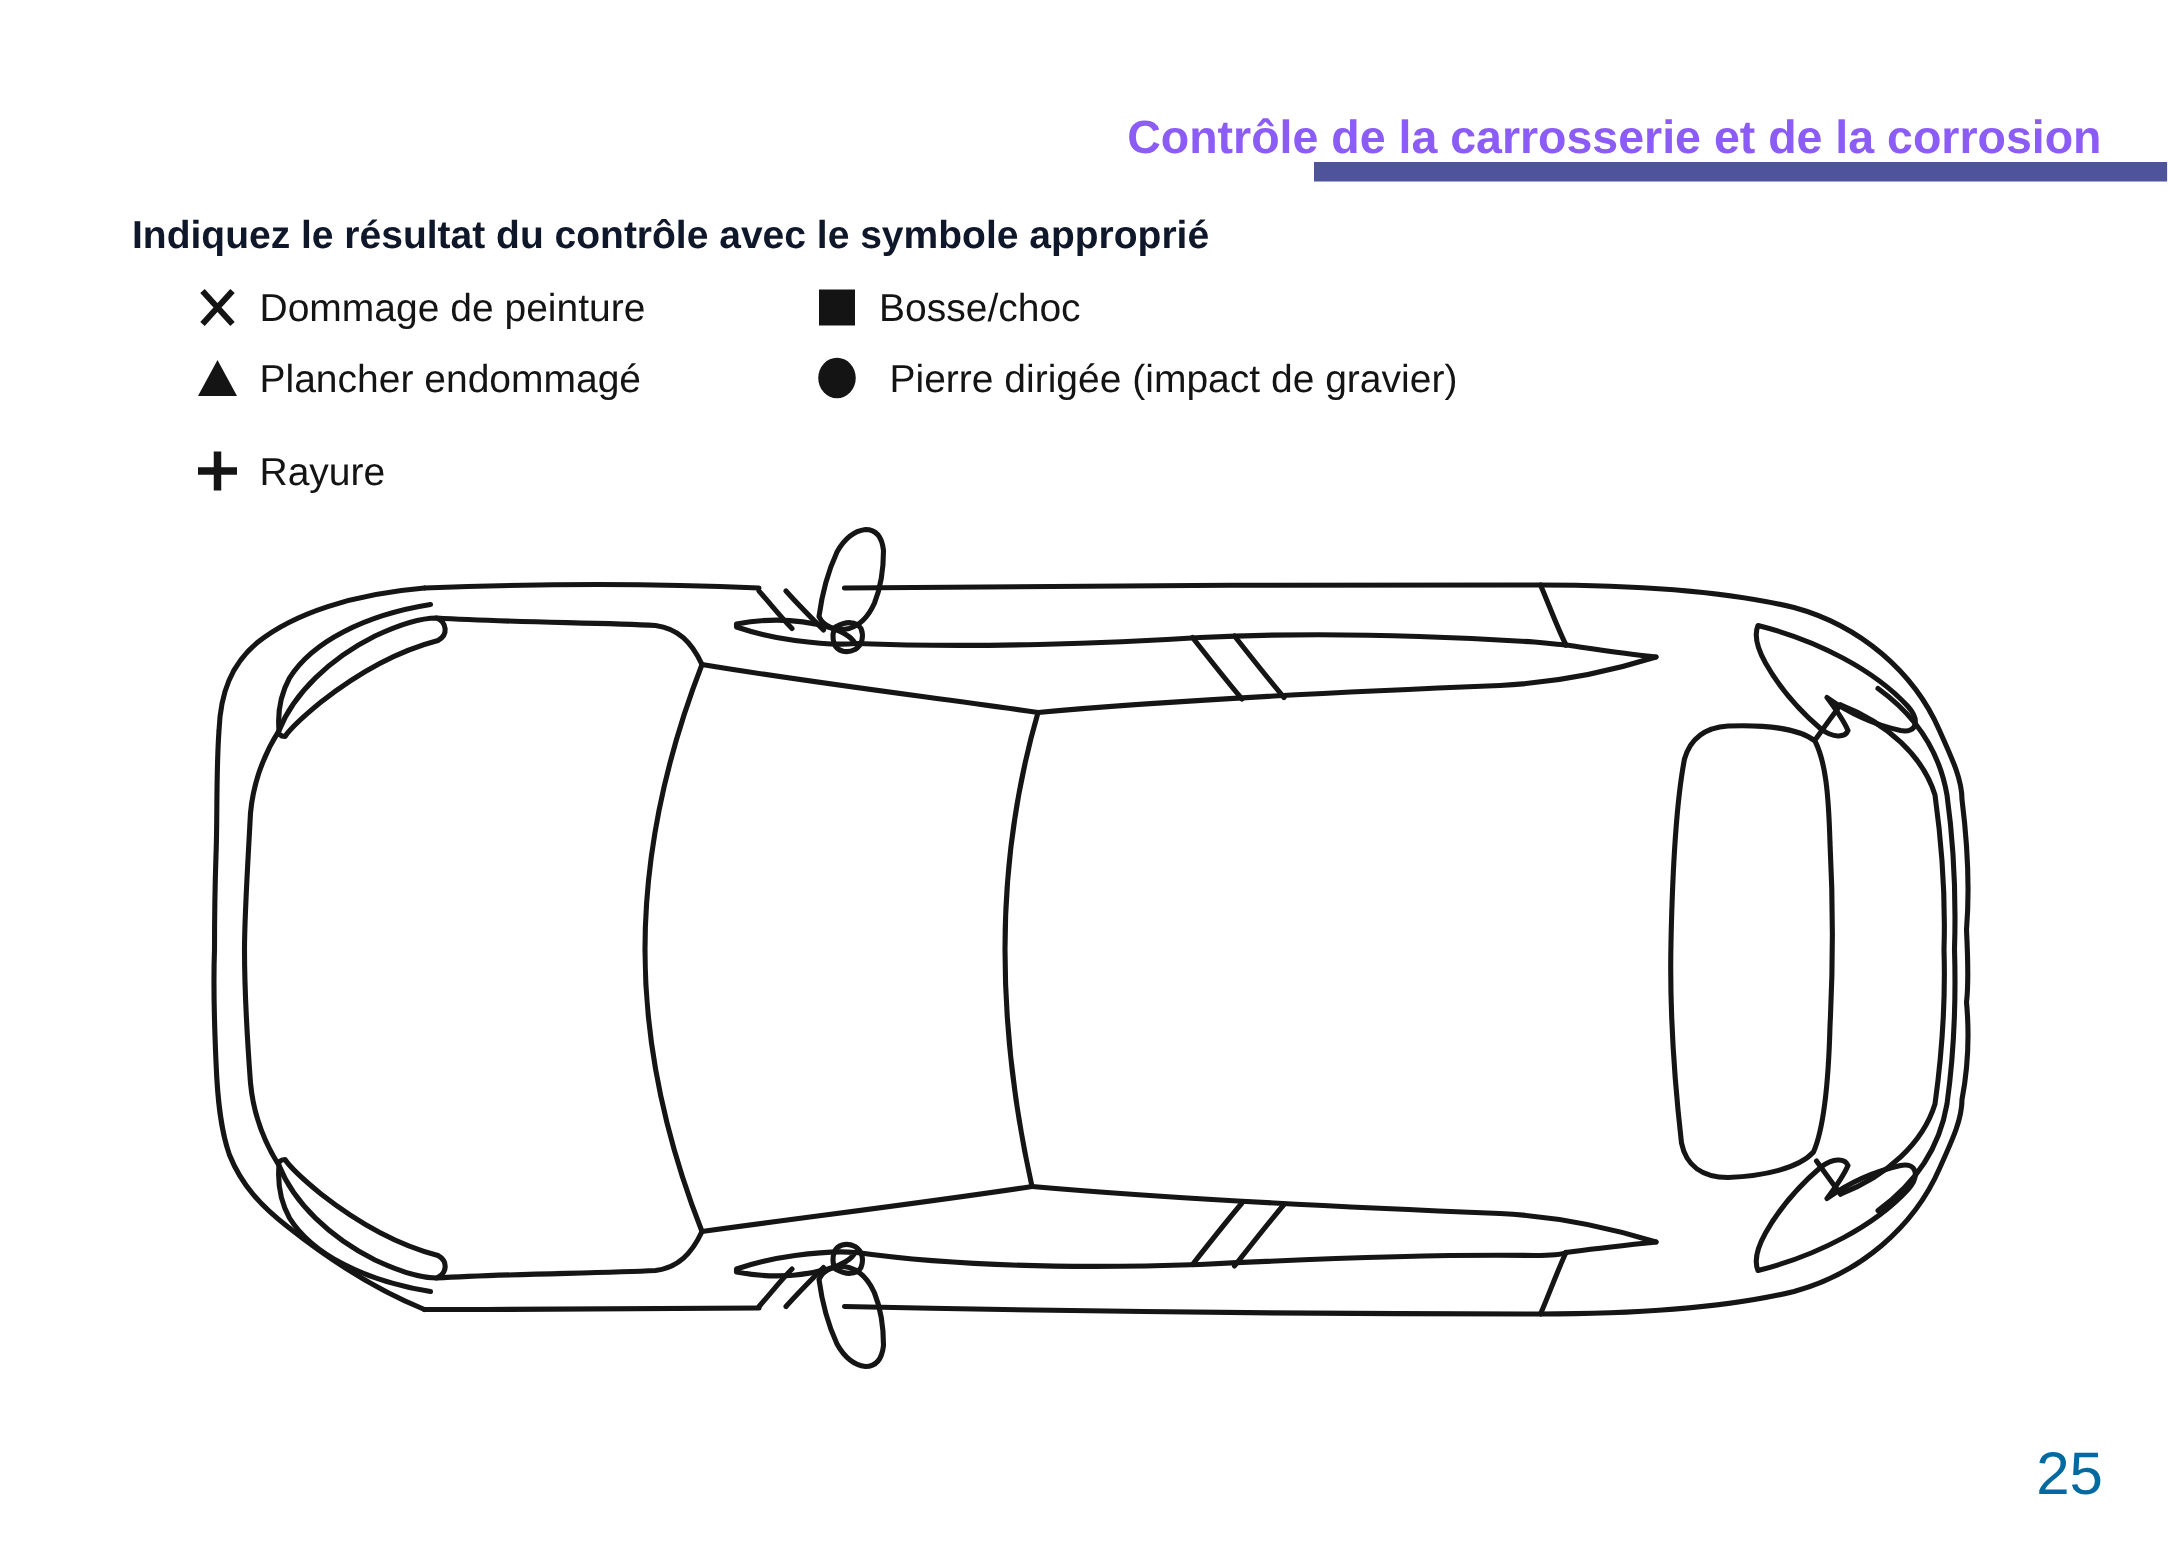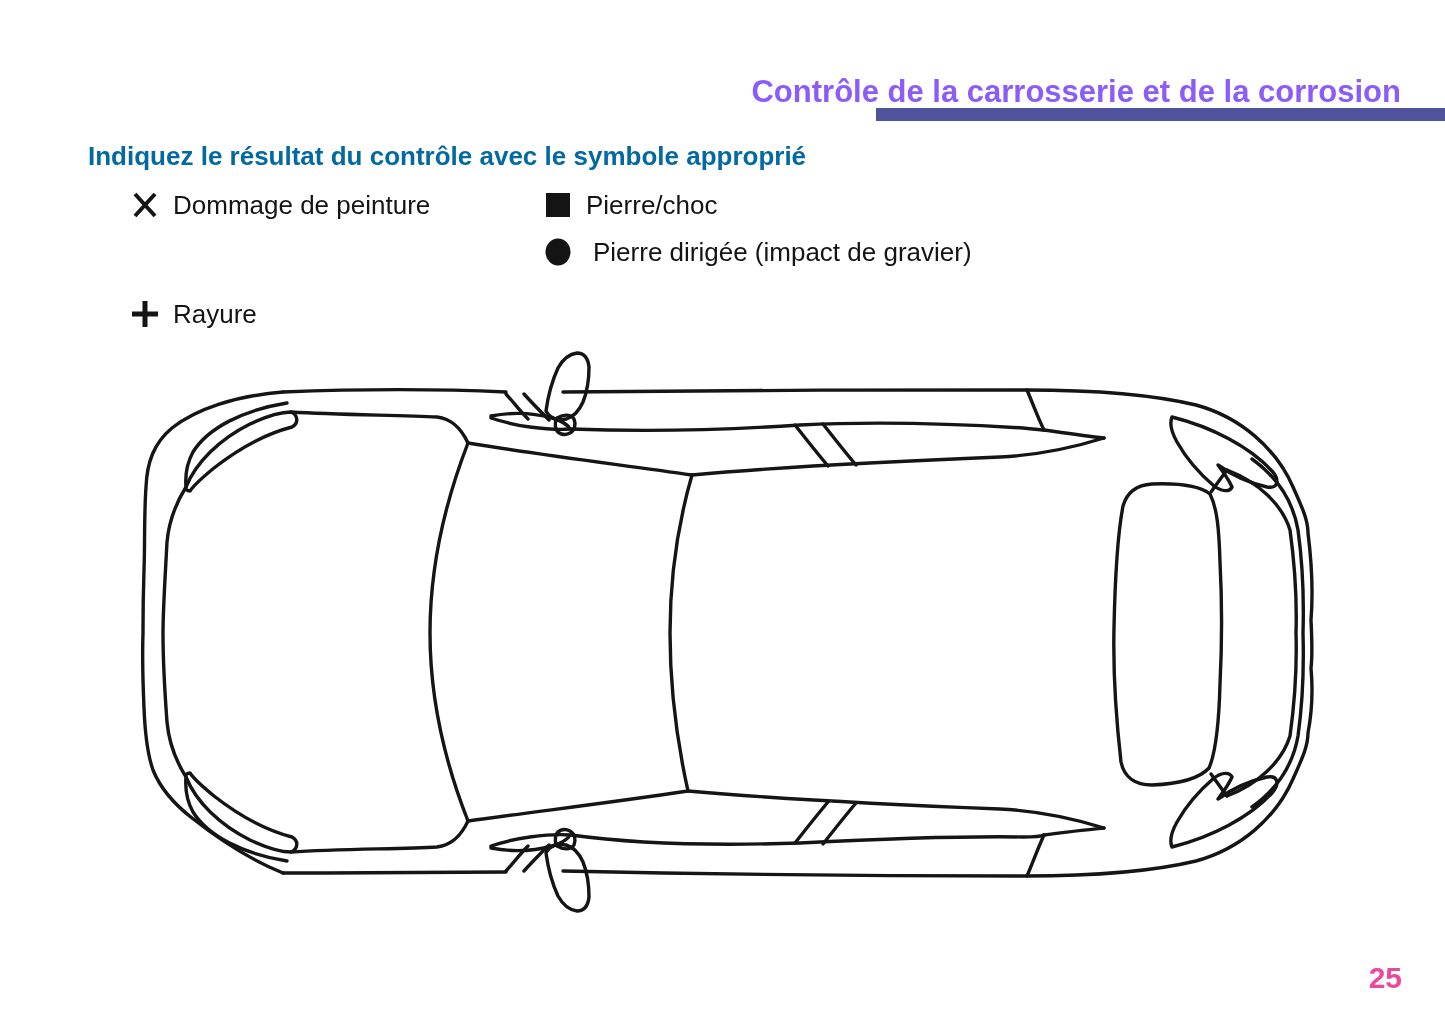--- a/index.html
+++ b/index.html
@@ -35,21 +35,21 @@
     width: 569px;
     height: 13px;
     background: #4e539c;
   }
   .instruction {
     position: absolute;
     top: 141px;
     left: 88px;
     font-size: 26px;
     font-weight: bold;
-    color: #0369a1;
+    color: #0f172a;
     white-space: nowrap;
   }
   .legend-item {
     position: absolute;
     display: flex;
     align-items: center;
     gap: 13px;
     height: 32px;
   }
   .legend-item .sym {
@@ -75,23 +75,23 @@
     position: absolute;
     left: 0;
     top: 0;
     width: 1445px;
     height: 1030px;
   }
   .page-number {
     position: absolute;
     top: 961px;
     right: 43px;
-    font-size: 30px;
-    font-weight: bold;
-    color: #ec4899;
+    font-size: 40px;
+    font-weight: normal;
+    color: #0369a1;
   }
 </style>
 </head>
 <body>
 
 <div id="page">
 
   <div class="page-title">Contrôle de la carrosserie et de la corrosion</div>
   <div class="accent-bar" style="background: rgb(78, 83, 156);"></div>
 
@@ -99,37 +99,45 @@
 
   <div class="legend-item" id="li-0">
     <span class="sym">
       <svg width="30" height="30" viewBox="0 0 30 30">
         <path d="M5 4 L25 26 M25 4 L5 26" stroke="#141414" stroke-width="4" stroke-linecap="butt" fill="none"></path>
       </svg>
     </span>
     <span class="lbl">Dommage de peinture</span>
   </div>
 
+  <div class="legend-item" id="li-1">
+    <span class="sym">
+      <svg width="30" height="30" viewBox="0 0 30 30">
+        <path d="M15 3 L28 27 L2 27 Z" fill="#141414"></path>
+      </svg>
+    </span>
+    <span class="lbl">Plancher endommagé</span>
+  </div>
 
   <div class="legend-item" id="li-2">
     <span class="sym">
       <svg width="30" height="30" viewBox="0 0 30 30">
         <path d="M15 2 L15 28 M2 15 L28 15" stroke="#141414" stroke-width="5" stroke-linecap="butt" fill="none"></path>
       </svg>
     </span>
     <span class="lbl">Rayure</span>
   </div>
 
   <div class="legend-item" id="li-3">
     <span class="sym">
       <svg width="30" height="30" viewBox="0 0 30 30">
         <rect x="3" y="3" width="24" height="24" fill="#141414"></rect>
       </svg>
     </span>
-    <span class="lbl">Pierre/choc</span>
+    <span class="lbl">Bosse/choc</span>
   </div>
 
   <div class="legend-item" id="li-4">
     <span class="sym">
       <svg width="30" height="30" viewBox="0 0 30 30">
         <ellipse cx="15" cy="15" rx="12.5" ry="13.5" fill="#141414"></ellipse>
       </svg>
     </span>
     <span class="lbl">Pierre dirigée (impact de gravier)</span>
   </div>

